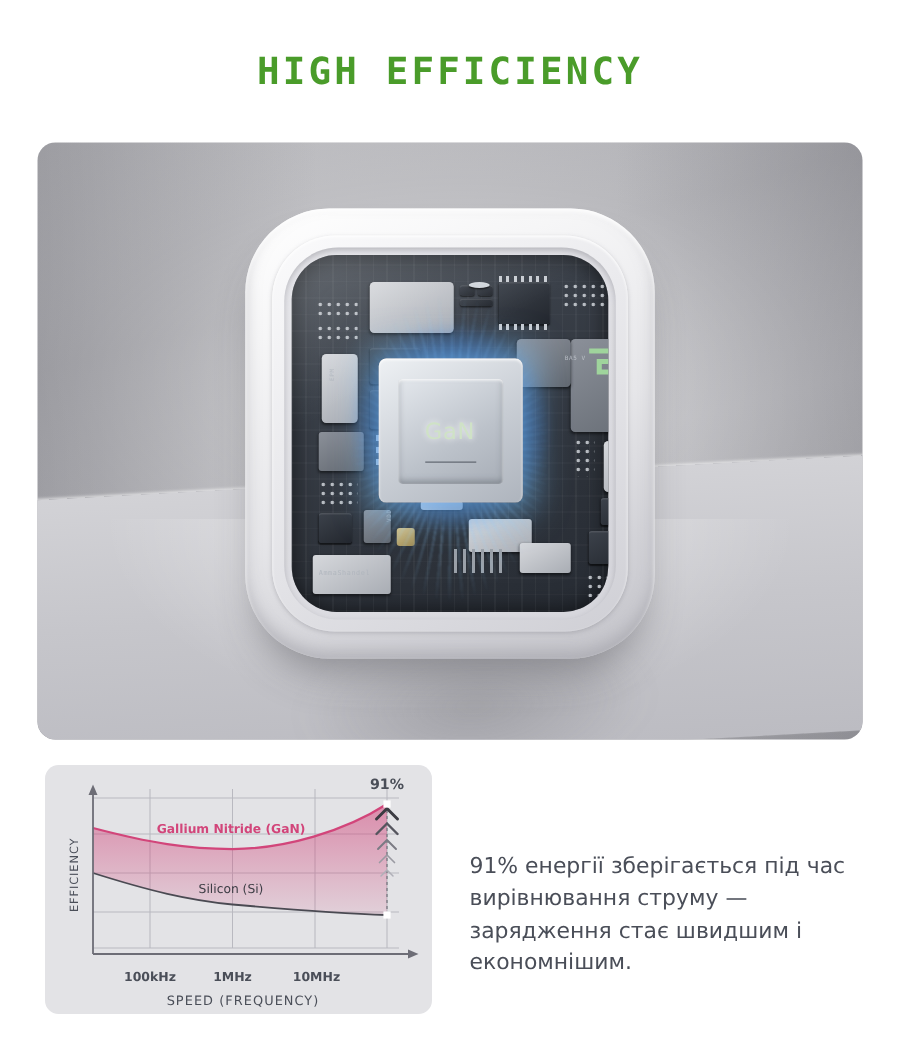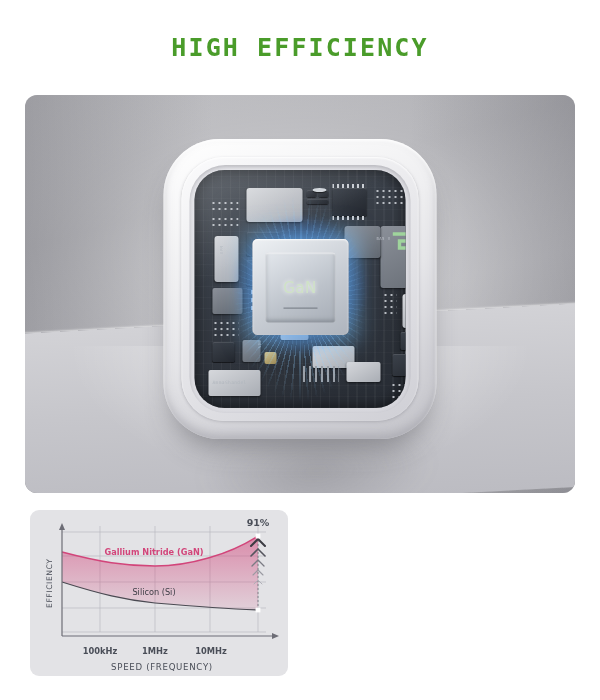--- a/index.html
+++ b/index.html
@@ -334,14 +334,15 @@
       <text transform="translate(22,98) rotate(-90)" font-family="DejaVu Sans, Liberation Sans, sans-serif" font-size="7.6" letter-spacing="0.6" fill="#4a4e58">EFFICIENCY</text>
 
       <text x="70" y="144" text-anchor="middle" font-family="DejaVu Sans, Liberation Sans, sans-serif" font-size="8.3" font-weight="bold" fill="#4a4e58">100kHz</text>
       <text x="125" y="144" text-anchor="middle" font-family="DejaVu Sans, Liberation Sans, sans-serif" font-size="8.3" font-weight="bold" fill="#4a4e58">1MHz</text>
       <text x="181" y="144" text-anchor="middle" font-family="DejaVu Sans, Liberation Sans, sans-serif" font-size="8.3" font-weight="bold" fill="#4a4e58">10MHz</text>
 
       <text x="132" y="160" text-anchor="middle" font-family="DejaVu Sans, Liberation Sans, sans-serif" font-size="8.6" letter-spacing="0.7" fill="#4a4e58">SPEED  (FREQUENCY)</text>
     </svg>
   </div>
 
+  <p class="desc">91% енергії зберігається під час вирівнювання струму — зарядження стає швидшим і економнішим.</p>
 
 </div>
 
 </body></html>

